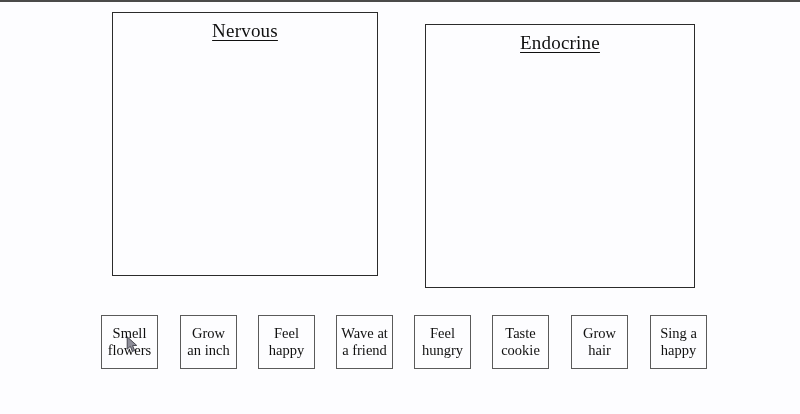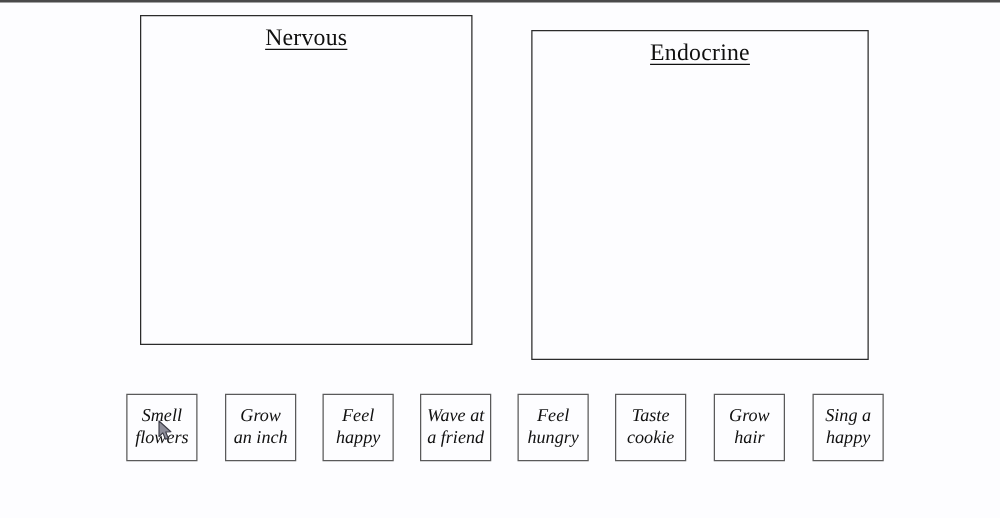--- a/index.html
+++ b/index.html
@@ -89,21 +89,20 @@
     text-align: center;
     font-size: 14.5px;
     line-height: 1.18;
     color: #101010;
     padding: 0 1px;
     cursor: move;
   }
   .card-text {
     display: block;
     white-space: pre-line;
-    font-style: italic;
   }
 
   
   #cursor {
     position: absolute;
     left: 126px;
     top: 336px;
     width: 13px;
     height: 17px;
     pointer-events: none;

